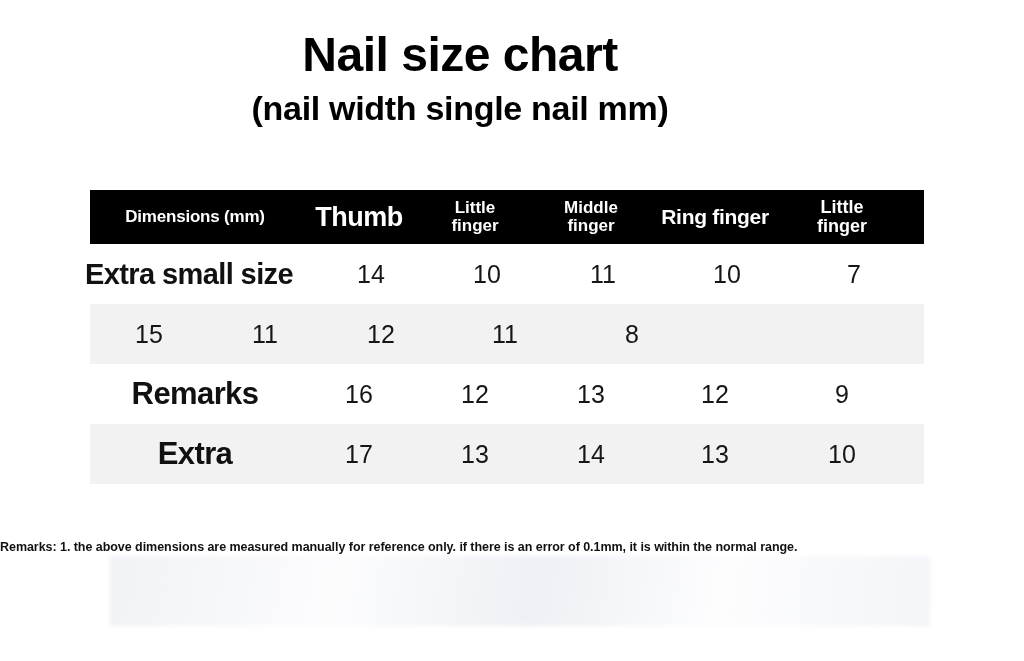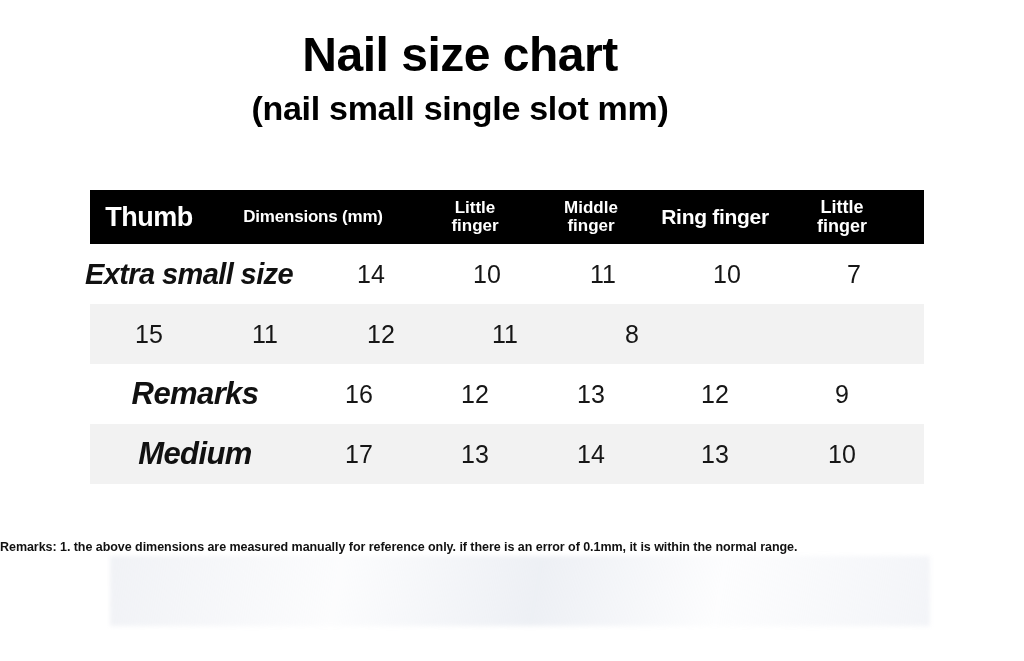--- a/index.html
+++ b/index.html
@@ -82,21 +82,20 @@
   .data-row.band { background: #f2f2f2; }
 
   .row-label {
     width: 210px;
     text-align: center;
     font-weight: 700;
     font-size: 31px;
     color: #111111;
     letter-spacing: -0.6px;
     white-space: nowrap;
-    font-style: italic;
   }
   .row-label.xs {
     font-size: 29px;
     position: relative;
     left: -12px;
     width: 222px;
   }
   .num-cell {
     text-align: center;
     font-size: 25px;
@@ -139,28 +138,28 @@
     pointer-events: none;
   }
 </style>
 </head>
 <body>
 
 <div id="page">
 
   <div class="title-block">
     <div class="title-main">Nail size chart</div>
-    <div class="title-sub">(nail small single slot mm)</div>
+    <div class="title-sub">(nail width single nail mm)</div>
   </div>
 
   <div class="table-wrap">
 
     <div class="head-row">
+      <div class="head-cell hc-dims">Dimensions (mm)</div>
       <div class="head-cell hc-thumb">Thumb</div>
-      <div class="head-cell hc-dims">Dimensions (mm)</div>
       <div class="head-cell hc-index">
         <span>Little</span><br>
         <span>finger</span>
       </div>
       <div class="head-cell hc-middle">
         <span>Middle</span><br>
         <span>finger</span>
       </div>
       <div class="head-cell hc-ring">Ring finger</div>
       <div class="head-cell hc-little">
@@ -193,21 +192,21 @@
       <div class="row-label">Remarks</div>
       <div class="num-cell nc-0">16</div>
       <div class="num-cell nc-1">12</div>
       <div class="num-cell nc-2">13</div>
       <div class="num-cell nc-3">12</div>
       <div class="num-cell nc-4">9</div>
       <div class="nc-pad"></div>
     </div>
 
     <div class="data-row band">
-      <div class="row-label">Medium</div>
+      <div class="row-label">Extra</div>
       <div class="num-cell nc-0">17</div>
       <div class="num-cell nc-1">13</div>
       <div class="num-cell nc-2">14</div>
       <div class="num-cell nc-3">13</div>
       <div class="num-cell nc-4">10</div>
       <div class="nc-pad"></div>
     </div>
 
   </div>
 

